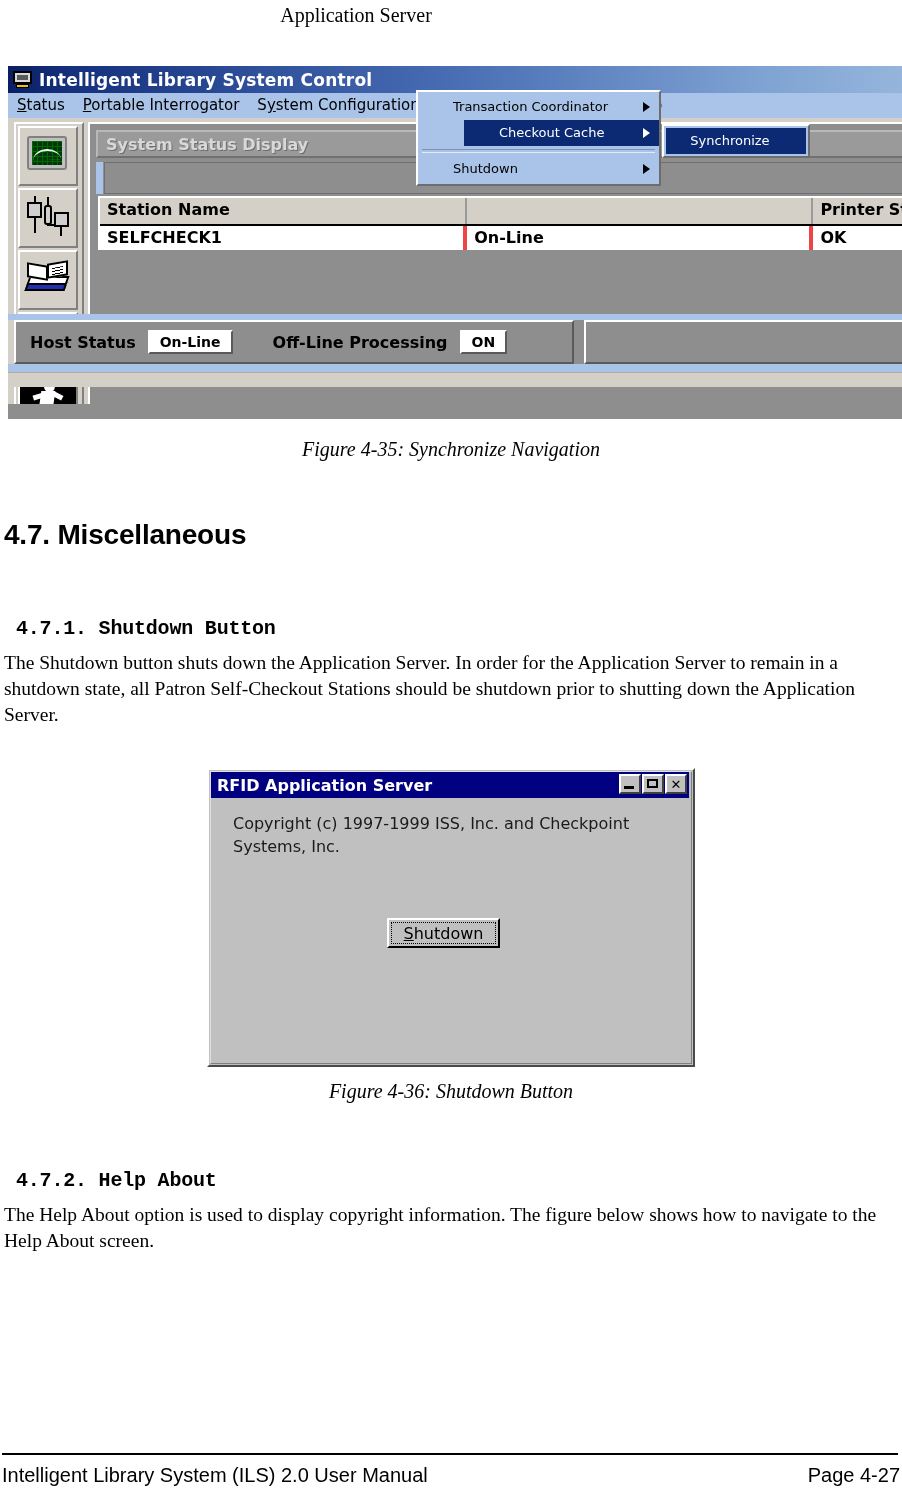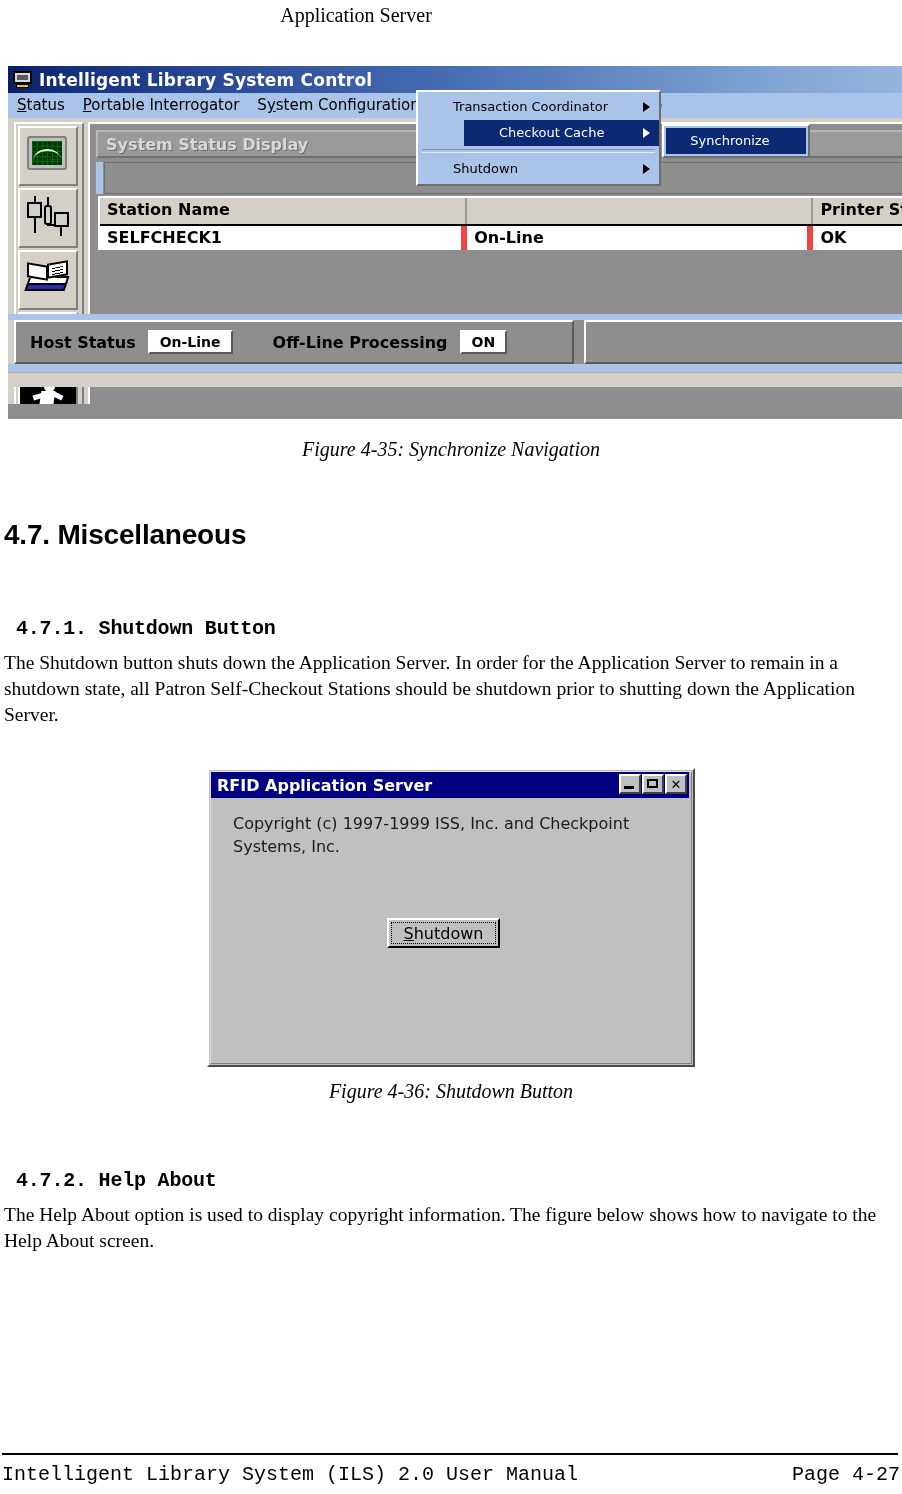--- a/index.html
+++ b/index.html
@@ -329,21 +329,21 @@
     font-weight: bold;
     color: #000;
     padding-left: 7px;
     box-sizing: border-box;
     height: 26px;
     line-height: 24px;
     white-space: nowrap;
     overflow: hidden;
   }
   .ils-thead .ils-cell { border-right: 2px solid #9a9a9a; }
-  .ils-trow .ils-cell { border-right: 6px solid #ef4444; }
+  .ils-trow .ils-cell { border-right: 4px solid #ef4444; }
   .c-station { width: 368px; }
   .c-status  { width: 347px; }
   .c-printer { width: 183px; border-right: none !important; }
 
   .table-under {
     position: absolute;
     left: 8px; top: 126px;
     width: 900px; height: 74px;
     background: #8e8e8e;
   }
@@ -594,21 +594,21 @@
   
   .footer-rule {
     position: absolute;
     left: 2px; top: 1453px;
     width: 896px; height: 0;
     border-top: 2px solid #000;
   }
   .footer-left, .footer-right {
     position: absolute;
     top: 1462px;
-    font-family: Liberation Mono, monospace;
+    font-family: Liberation Sans, sans-serif;
     font-size: 20px;
     line-height: 26px;
     text-align: right;
   }
   .footer-left { left: 2px; }
   .footer-right { right: 2px; }
 </style>
 </head>
 <body>
 

